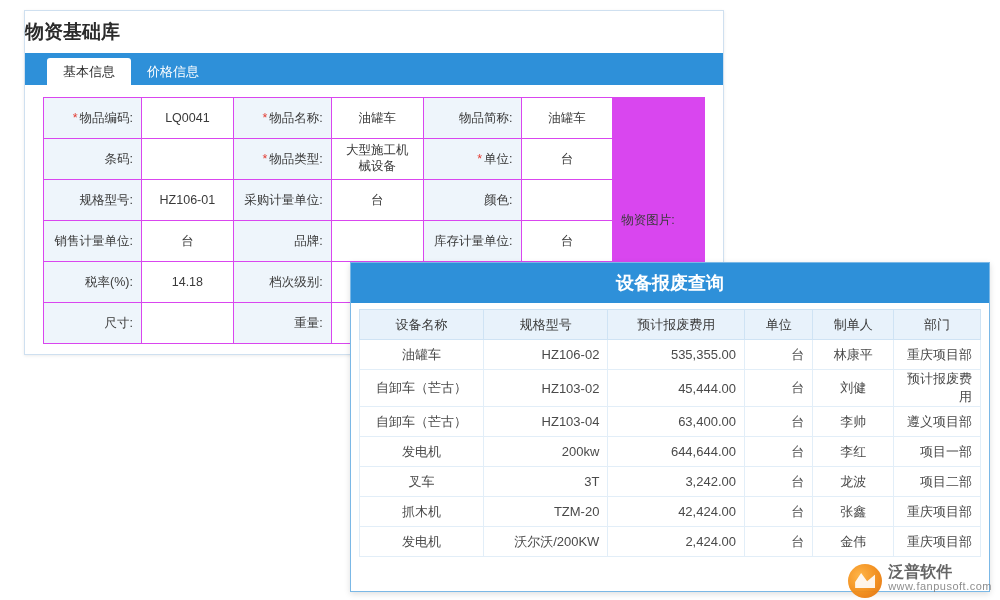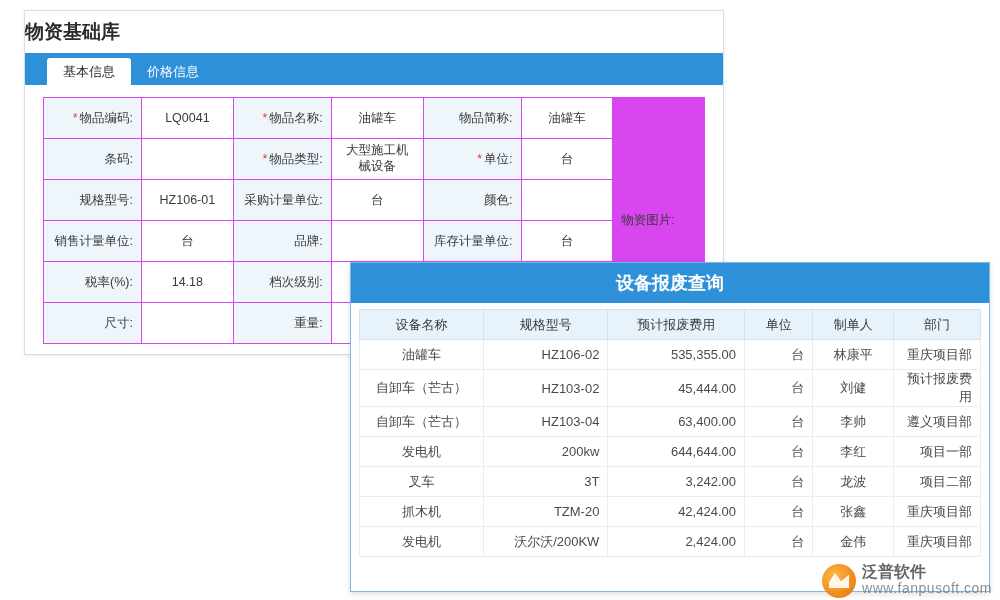--- a/index.html
+++ b/index.html
@@ -151,21 +151,21 @@
     content: "";
     position: absolute;
     left: 7px; top: 9px;
     width: 20px; height: 15px;
     background: #ffffff;
     clip-path: polygon(0 60%, 30% 0, 60% 55%, 100% 10%, 100% 100%, 0 100%);
     opacity: .9;
   }
   .wm-text { line-height: 1.05; }
   .wm-main { font-size: 16px; font-weight: bold; color: #4b4b4b; opacity: .85; }
-  .wm-sub { font-size: 14px; color: #7a7a7a; opacity: .85; letter-spacing: .5px; }
+  .wm-sub { font-size: 11px; color: #7a7a7a; opacity: .85; letter-spacing: .5px; }
 </style>
 </head>
 <body>
 
 <div id="root">
 
   <div class="win1">
     <div class="win1-title">物资基础库</div>
 
     <div class="tabbar">

